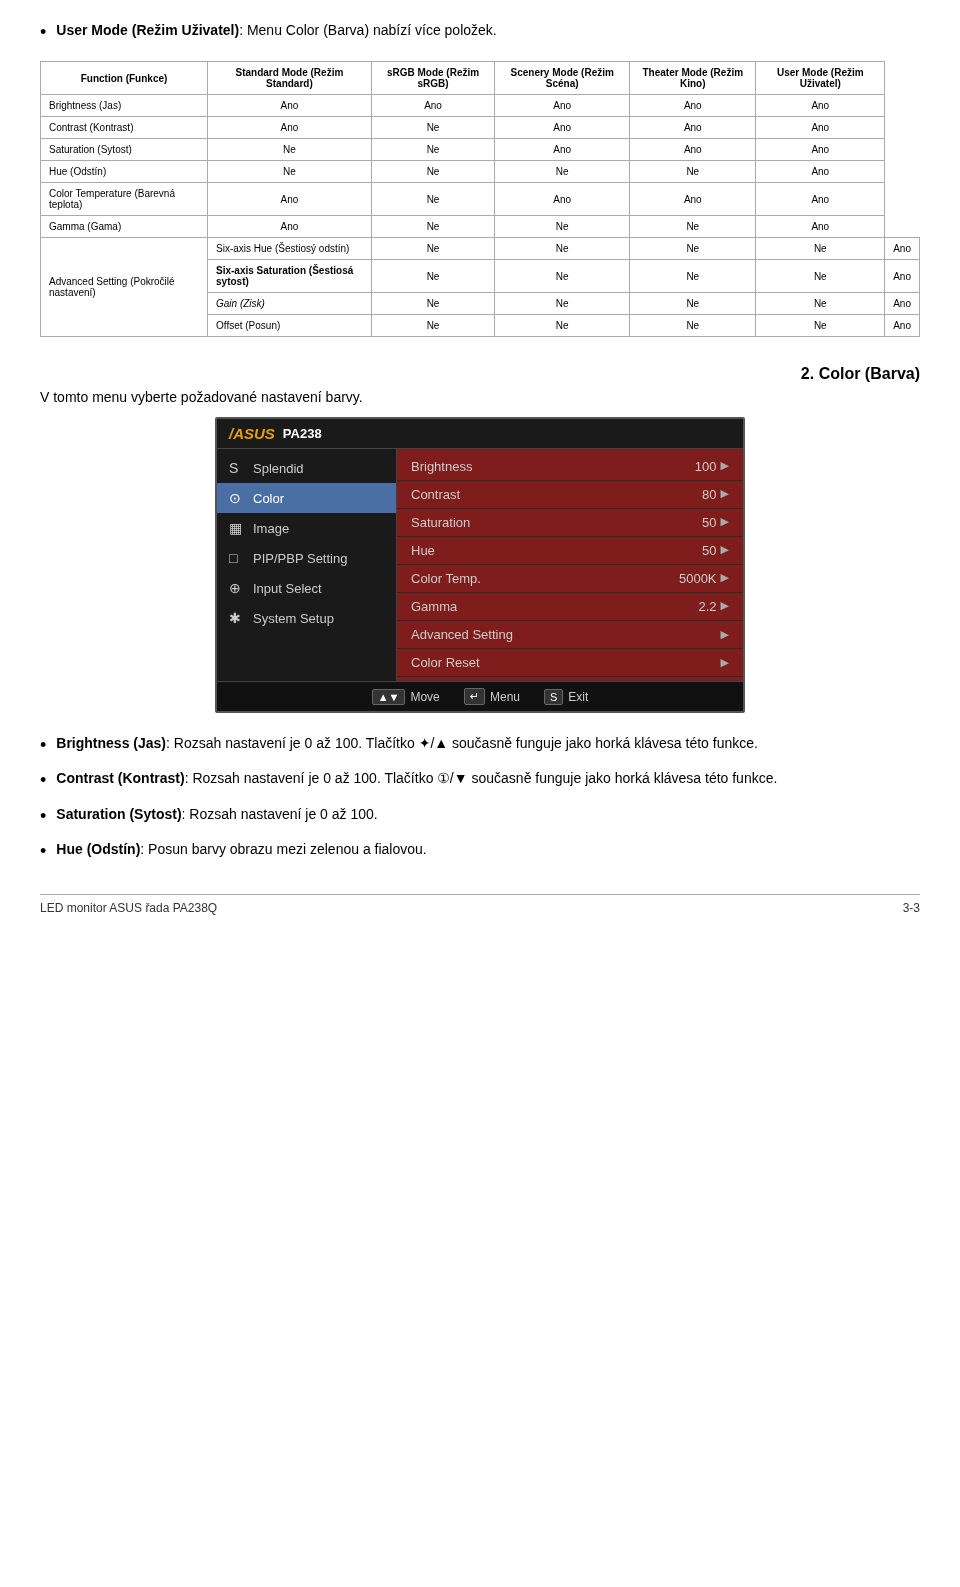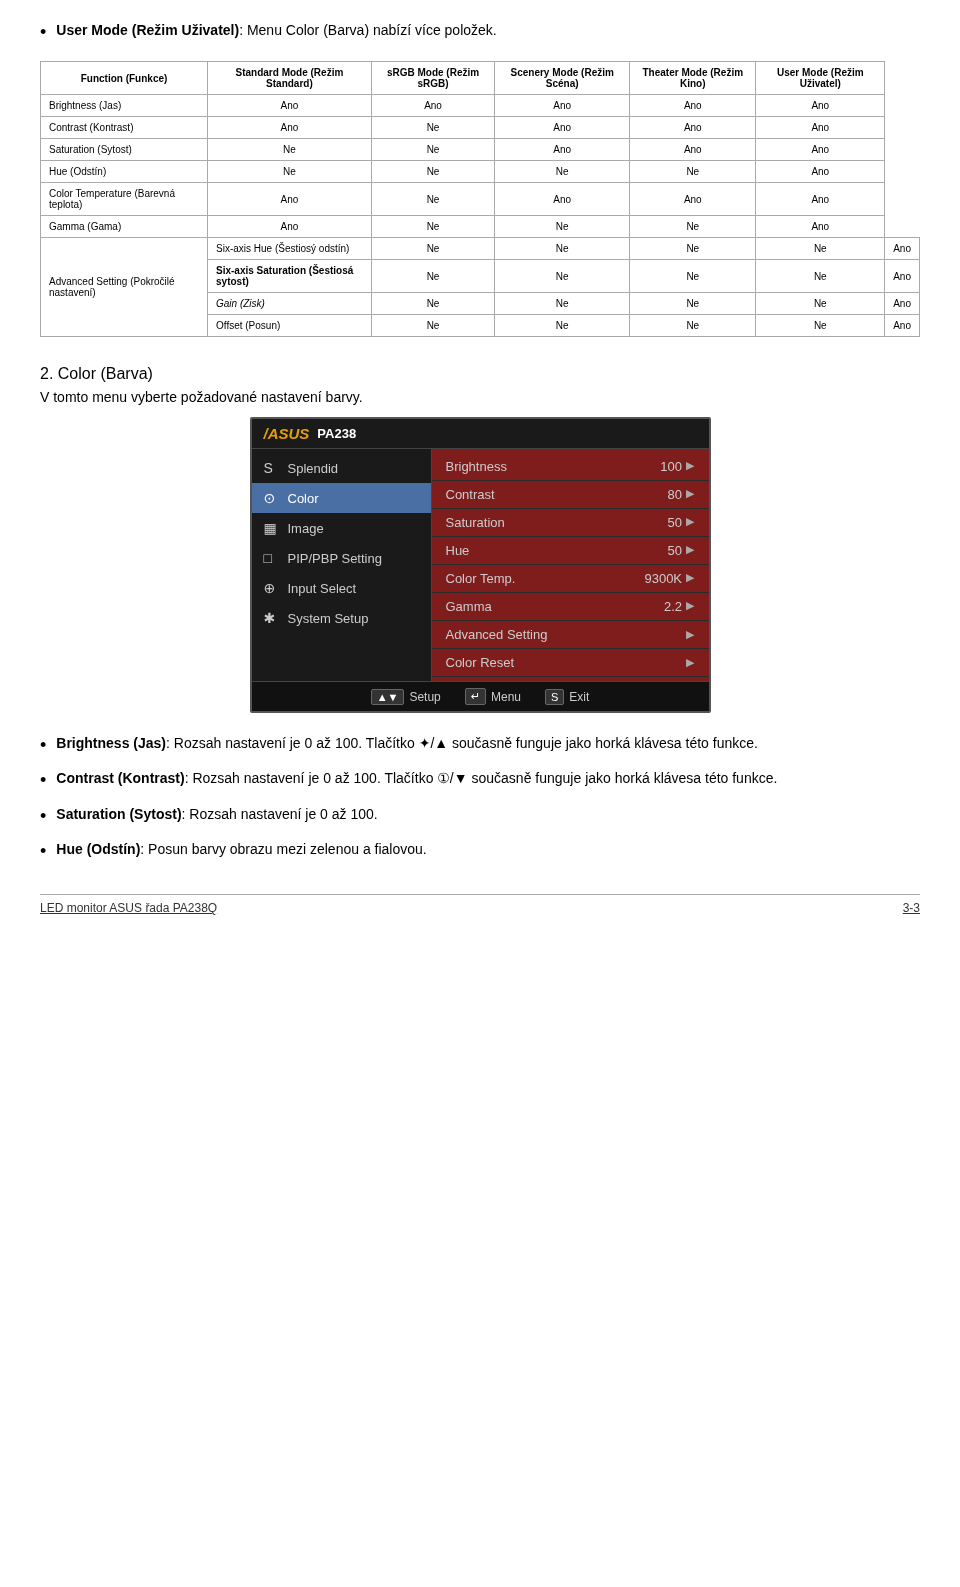--- a/index.html
+++ b/index.html
@@ -47,33 +47,34 @@
       text-align: left;
     }
     .feature-table th {
       background: #fff;
       font-weight: bold;
     }
 
     
     .section-heading {
       font-size: 16px;
-      font-weight: normal;
+      font-weight: bold;
       margin: 28px 0 6px 0;
+      text-align: right;
     }
     .section-intro {
       margin-bottom: 12px;
       font-size: 14px;
     }
 
     
     .osd-container {
       border: 2px solid #555;
       background: #1a1a1a;
-      width: 461px;
+      width: 530px;
       margin: 0 auto 20px auto;
       border-radius: 2px;
       overflow: hidden;
     }
     .osd-header {
       background: #1a1a1a;
       color: #fff;
       padding: 6px 12px;
       font-size: 13px;
       font-weight: bold;
@@ -178,21 +179,20 @@
     
     .page-footer {
       display: flex;
       justify-content: space-between;
       align-items: center;
       border-top: 1px solid #aaa;
       margin-top: 30px;
       padding-top: 6px;
       font-size: 12px;
       color: #333;
-      text-decoration: underline;
     }
 
     .bold { font-weight: bold; }
   </style>
 </head>
 <body>
 
 <div class="bullet-section">
   <div class="bullet-item">
     <span class="bullet-dot">•</span>
@@ -358,21 +358,21 @@
         <div class="osd-content-row">
     <span>Hue</span>
     <span class="osd-value">
       <span>50</span>
       <span class="osd-arrow">▶</span>
     </span>
   </div>
         <div class="osd-content-row">
     <span>Color Temp.</span>
     <span class="osd-value">
-      <span>9300K</span>
+      <span>5000K</span>
       <span class="osd-arrow">▶</span>
     </span>
   </div>
         <div class="osd-content-row">
     <span>Gamma</span>
     <span class="osd-value">
       <span>2.2</span>
       <span class="osd-arrow">▶</span>
     </span>
   </div>
@@ -388,21 +388,21 @@
     <span class="osd-value">
 
       <span class="osd-arrow">▶</span>
     </span>
   </div>
       </div>
   </div>
   <div class="osd-footer" id="osd-footer">
       <div class="osd-footer-item">
         <span class="osd-footer-key">▲▼</span>
-        <span>Setup</span>
+        <span>Move</span>
       </div>
       <div class="osd-footer-item">
         <span class="osd-footer-key">↵</span>
         <span>Menu</span>
       </div>
       <div class="osd-footer-item">
         <span class="osd-footer-key">S</span>
         <span>Exit</span>
       </div>
     </div>

